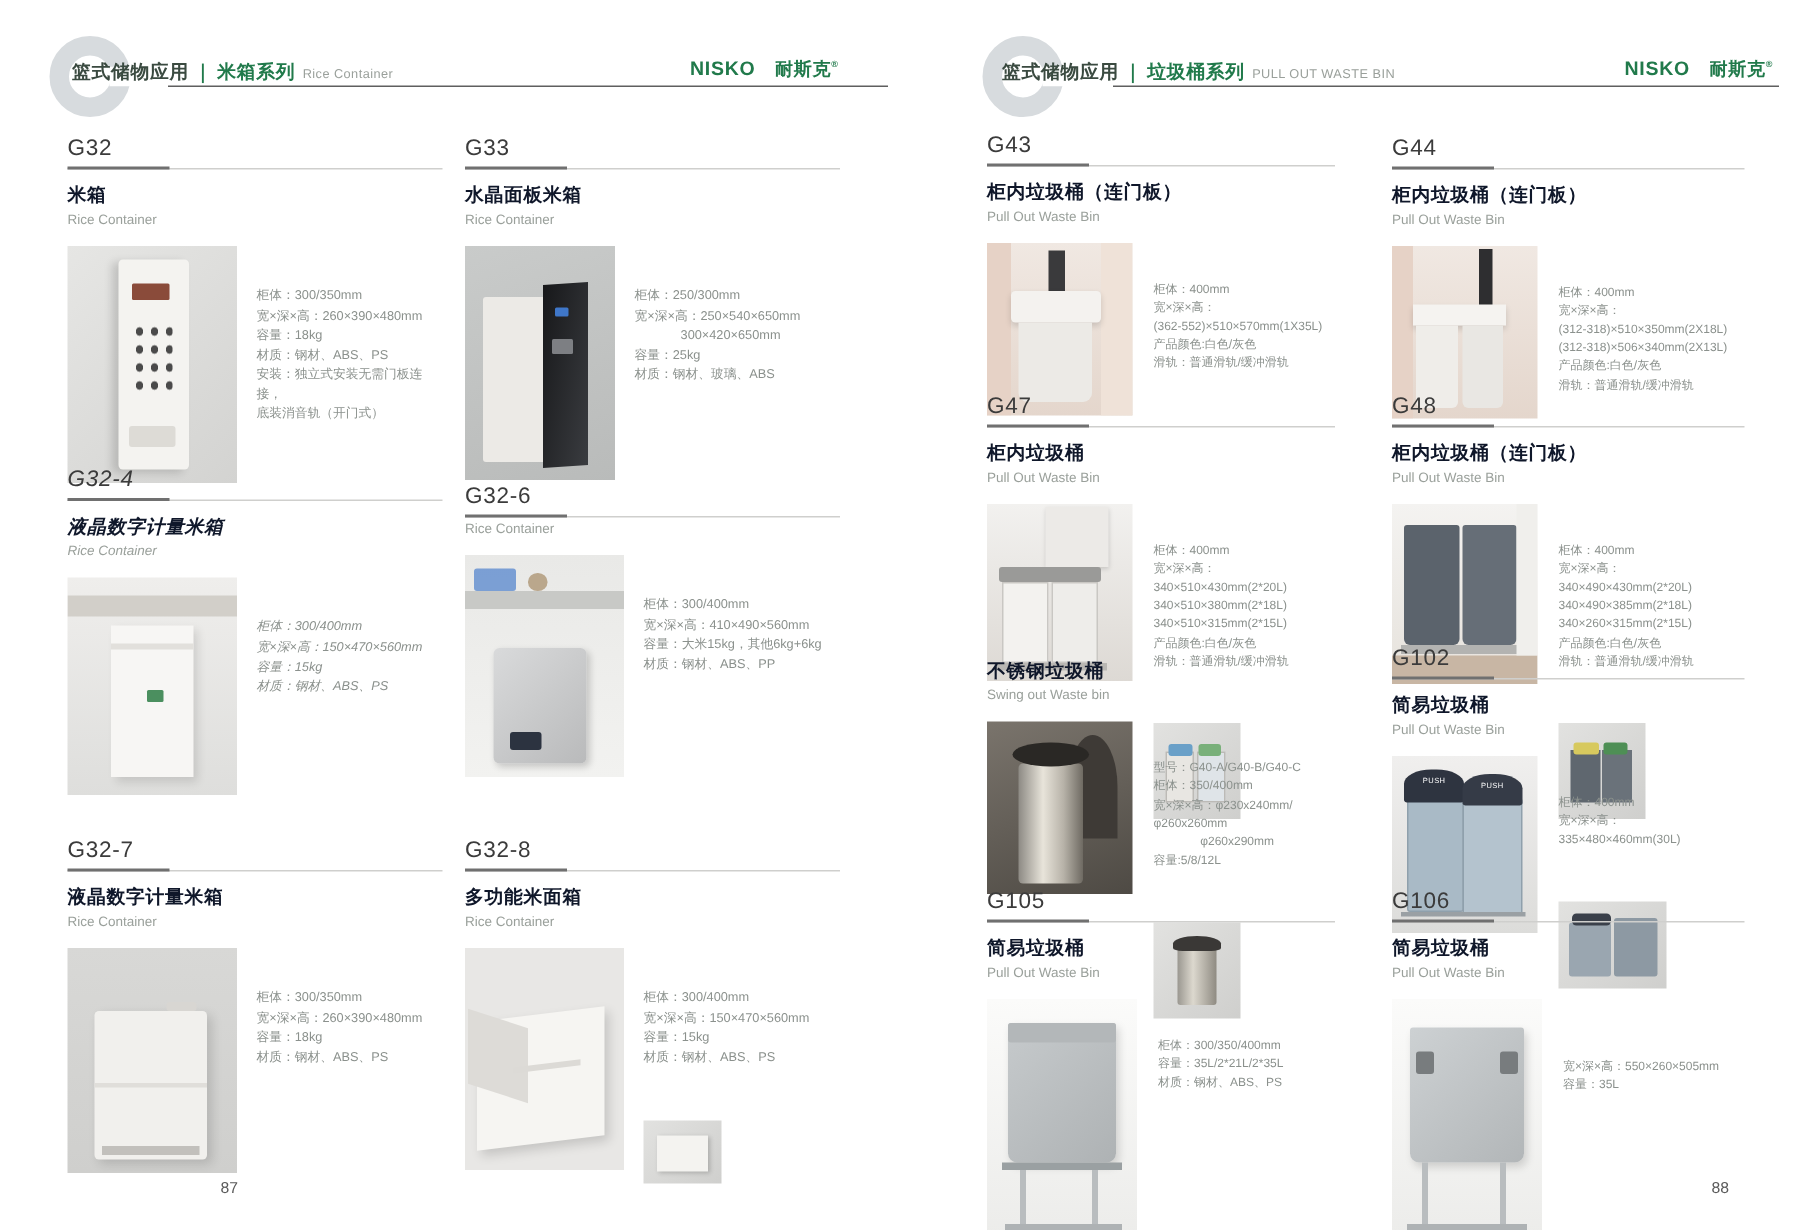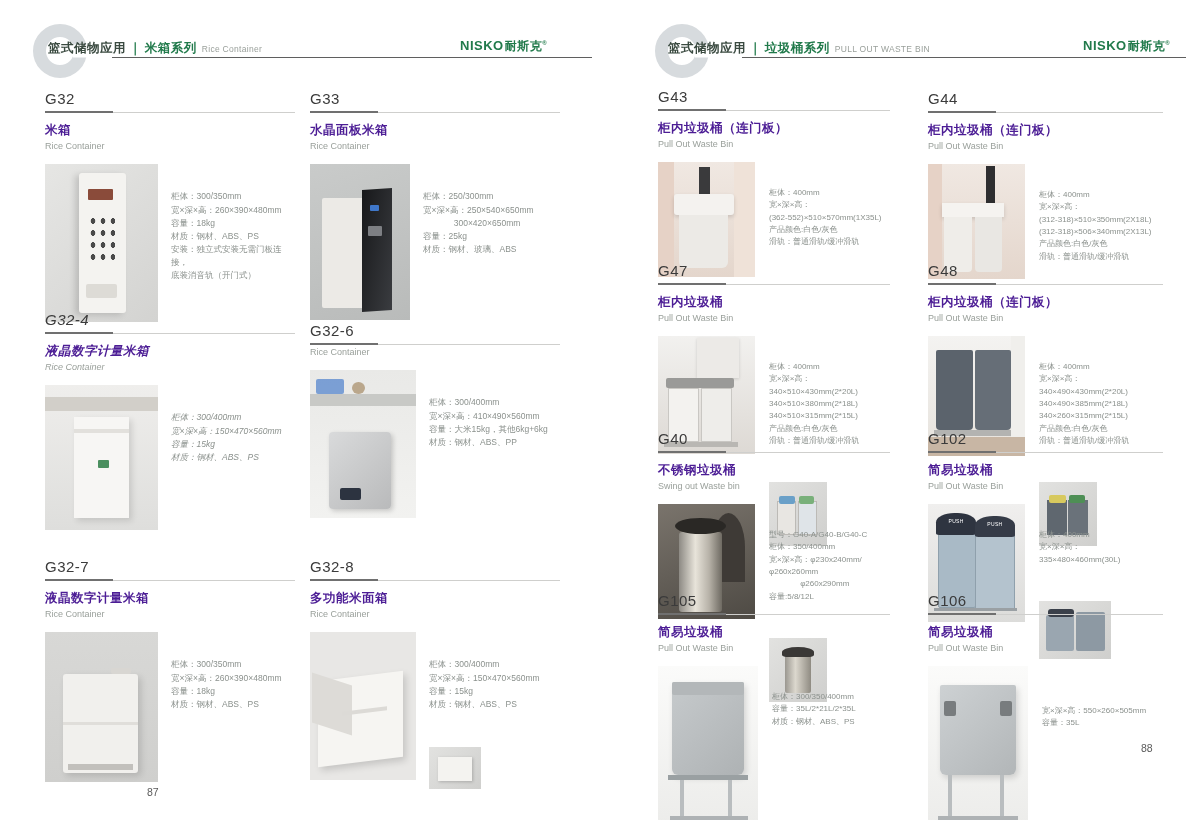--- a/index.html
+++ b/index.html
@@ -10,29 +10,29 @@
           border-radius:50%;}
   .c-ring::after{content:"";position:absolute;right:-14px;top:50%;transform:translateY(-50%);
           width:15px;height:13px;background:#fff;}
   .hdr-title{position:absolute;font-size:12.5px;font-weight:bold;letter-spacing:.5px;white-space:nowrap;}
   .hdr-cat{color:#3a4a40;}
   .hdr-sep{color:#217a4b;padding:0 3px;}
   .hdr-series{color:#217a4b;}
   .hdr-en{font-size:8.5px;font-weight:normal;color:#9aa09b;margin-left:5px;letter-spacing:.3px;}
   .hdr-rule{position:absolute;height:1px;background:#5f5f5f;}
   .brand{position:absolute;font-weight:bold;color:#217a4b;font-size:13px;letter-spacing:.5px;white-space:nowrap;}
-  .brand .cn{font-size:12px;margin-left:1px;}
+  .brand .cn{font-size:12px;margin-left:13px;}
   .brand sup{font-size:6px;}
   .pagenum{position:absolute;font-size:10.5px;color:#5a5a5a;}
   
   .card{position:absolute;}
   .code{font-size:15px;color:#3b3b3b;letter-spacing:.5px;padding-bottom:5px;
         border-bottom:1px solid #cfcfcd;position:relative;}
   .code::after{content:"";position:absolute;left:0;bottom:-1px;width:68px;height:2px;background:#707070;}
-  .name-cn{margin-top:9px;font-size:12.5px;font-weight:bold;color:#4c1d95;letter-spacing:.5px;}
+  .name-cn{margin-top:9px;font-size:12.5px;font-weight:bold;color:#0f172a;letter-spacing:.5px;}
   .name-en{font-size:9px;color:#9aa09b;margin-top:2px;}
   .body{display:flex;margin-top:13px;align-items:flex-start;}
   .photo{flex:none;position:relative;overflow:hidden;background:linear-gradient(135deg,#e6e6e4,#d3d3d1);}
   .specs{margin-left:13px;font-size:8.5px;color:#8b918d;line-height:1.55;white-space:pre-wrap;min-width:0;}
   .pg-r .specs{font-size:8px;margin-left:14px;}
   .spec-line{white-space:pre-wrap;}
   .thumb{position:relative;overflow:hidden;width:58px;height:64px;margin-top:10px;
          background:linear-gradient(135deg,#e2e2e0,#cfcfcd);}
   .shape{position:absolute;}
   .lidlabel{position:absolute;color:#fff;font-size:5px;text-align:center;width:100%;top:5px;letter-spacing:.3px;}
@@ -242,21 +242,20 @@
           <div class="shape" style="left:14%;top:28%;width:34%;height:54%;background:#5f676f;"></div>
           <div class="shape" style="left:50%;top:28%;width:34%;height:54%;background:#6a727a;"></div>
           <div class="shape" style="left:18%;top:20%;width:28%;height:12%;background:#d7c95e;border-radius:2px;"></div>
           <div class="shape" style="left:52%;top:20%;width:28%;height:12%;background:#4e8f55;border-radius:2px;"></div>
         </div>
       </div>
     </div>
   </div>
 
   <div class="card pg-r" style="left:658px;top:430px;width:232px;">
-    <div class="code">G40</div>
     <div class="name-cn">不锈钢垃圾桶</div>
     <div class="name-en">Swing out Waste bin</div>
     <div class="body">
       <div class="photo" style="width:97px;height:115px;background:linear-gradient(160deg,#7a746c,#4e4a44);">
         <div class="shape" style="left:56%;top:8%;width:34%;height:60%;background:#3e3a36;border-radius:50% 50% 0 0;"></div>
         <div class="shape" style="left:22%;top:24%;width:44%;height:70%;background:linear-gradient(90deg,#8d8a84,#e8e4da 38%,#b7b2a8 70%,#6e6a62);border-radius:3px;"></div>
         <div class="shape" style="left:18%;top:12%;width:52%;height:14%;background:#2a2825;border-radius:50%;"></div>
       </div>
       <div class="specs">
         <div><div class="spec-line">型号：G40-A/G40-B/G40-C</div><div class="spec-line">柜体：350/400mm</div><div class="spec-line">宽×深×高：φ230x240mm/φ260x260mm</div><div class="spec-line">              φ260x290mm</div><div class="spec-line">容量:5/8/12L</div></div>
@@ -327,15 +326,15 @@
         <div class="shape" style="left:72%;top:68%;width:4%;height:26%;background:#b9bdbf;"></div>
         <div class="shape" style="left:10%;top:94%;width:80%;height:3%;background:#aeb2b4;"></div>
       </div>
       <div class="specs" style="margin-top:14px;">
         <div><div class="spec-line">宽×深×高：550×260×505mm</div><div class="spec-line">容量：35L</div></div>
       </div>
     </div>
   </div>
 
   <div class="pagenum" style="left:147px;top:786px;">87</div>
-  <div class="pagenum" style="left:1141px;top:742px;text-align:right;">88</div>
+  <div class="pagenum" style="left:1141px;top:786px;text-align:right;">88</div>
 
 </div>
 
 </body></html>

